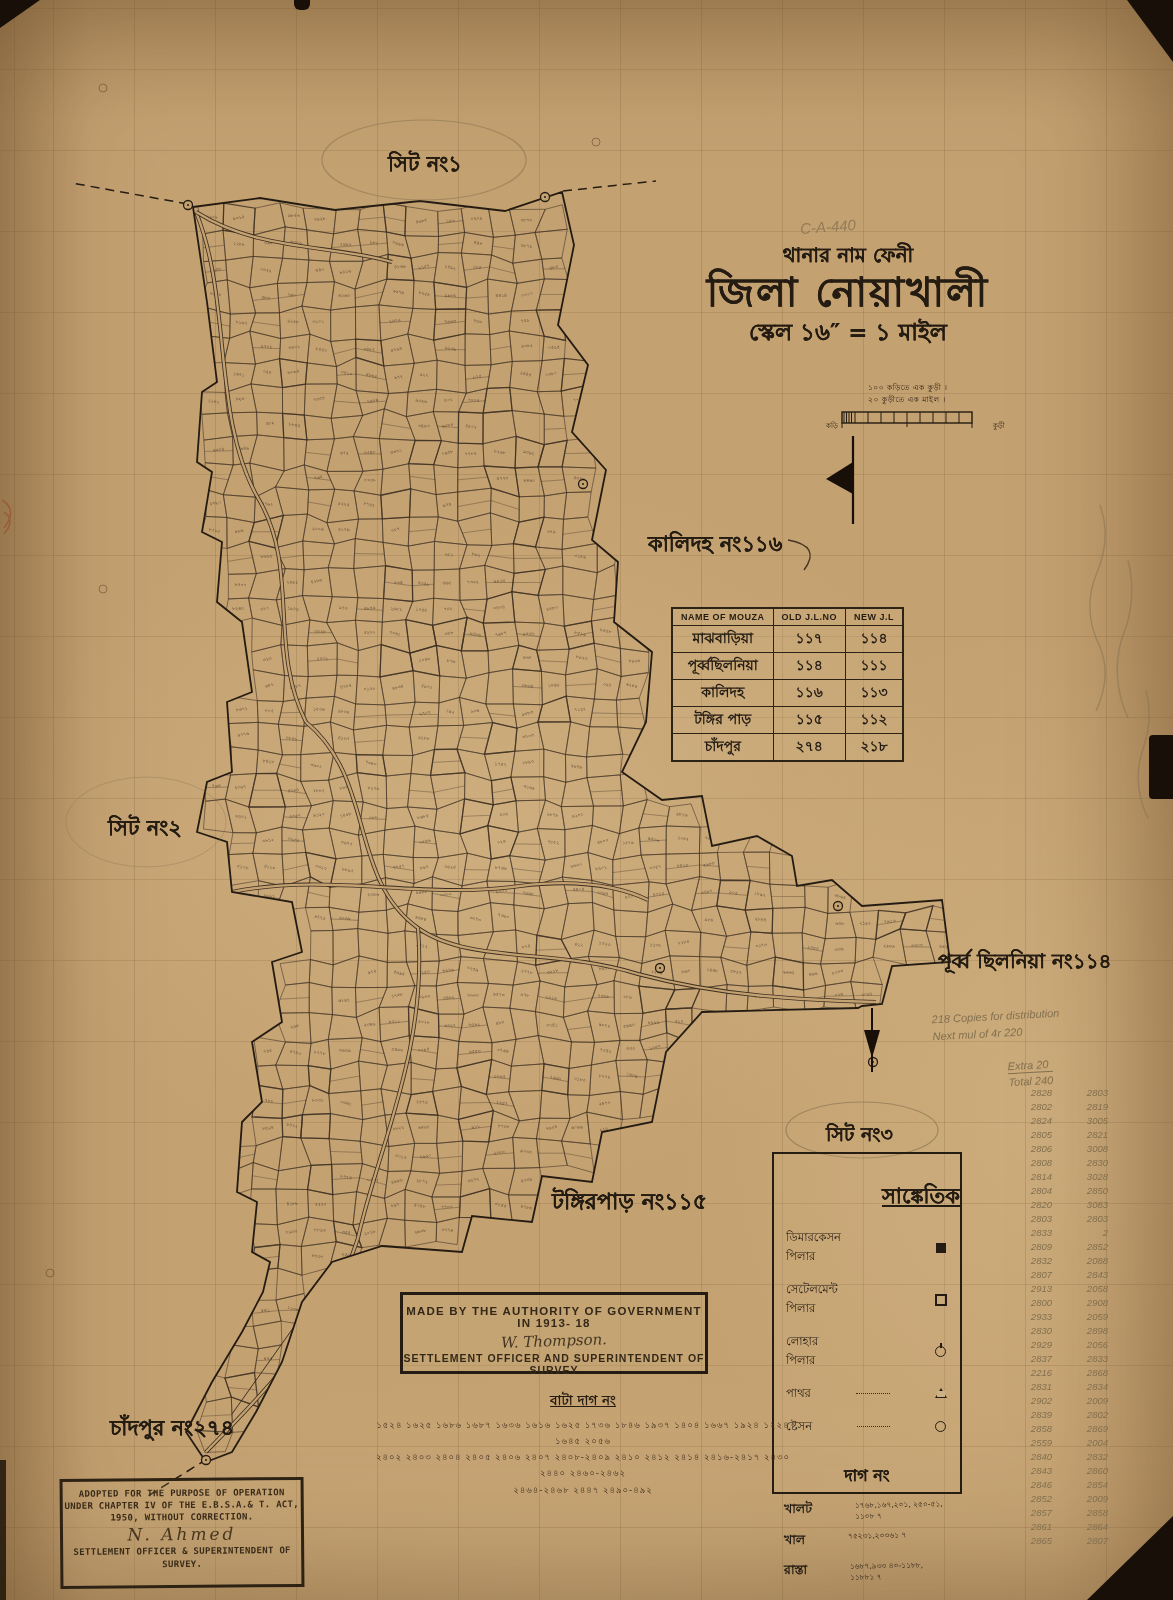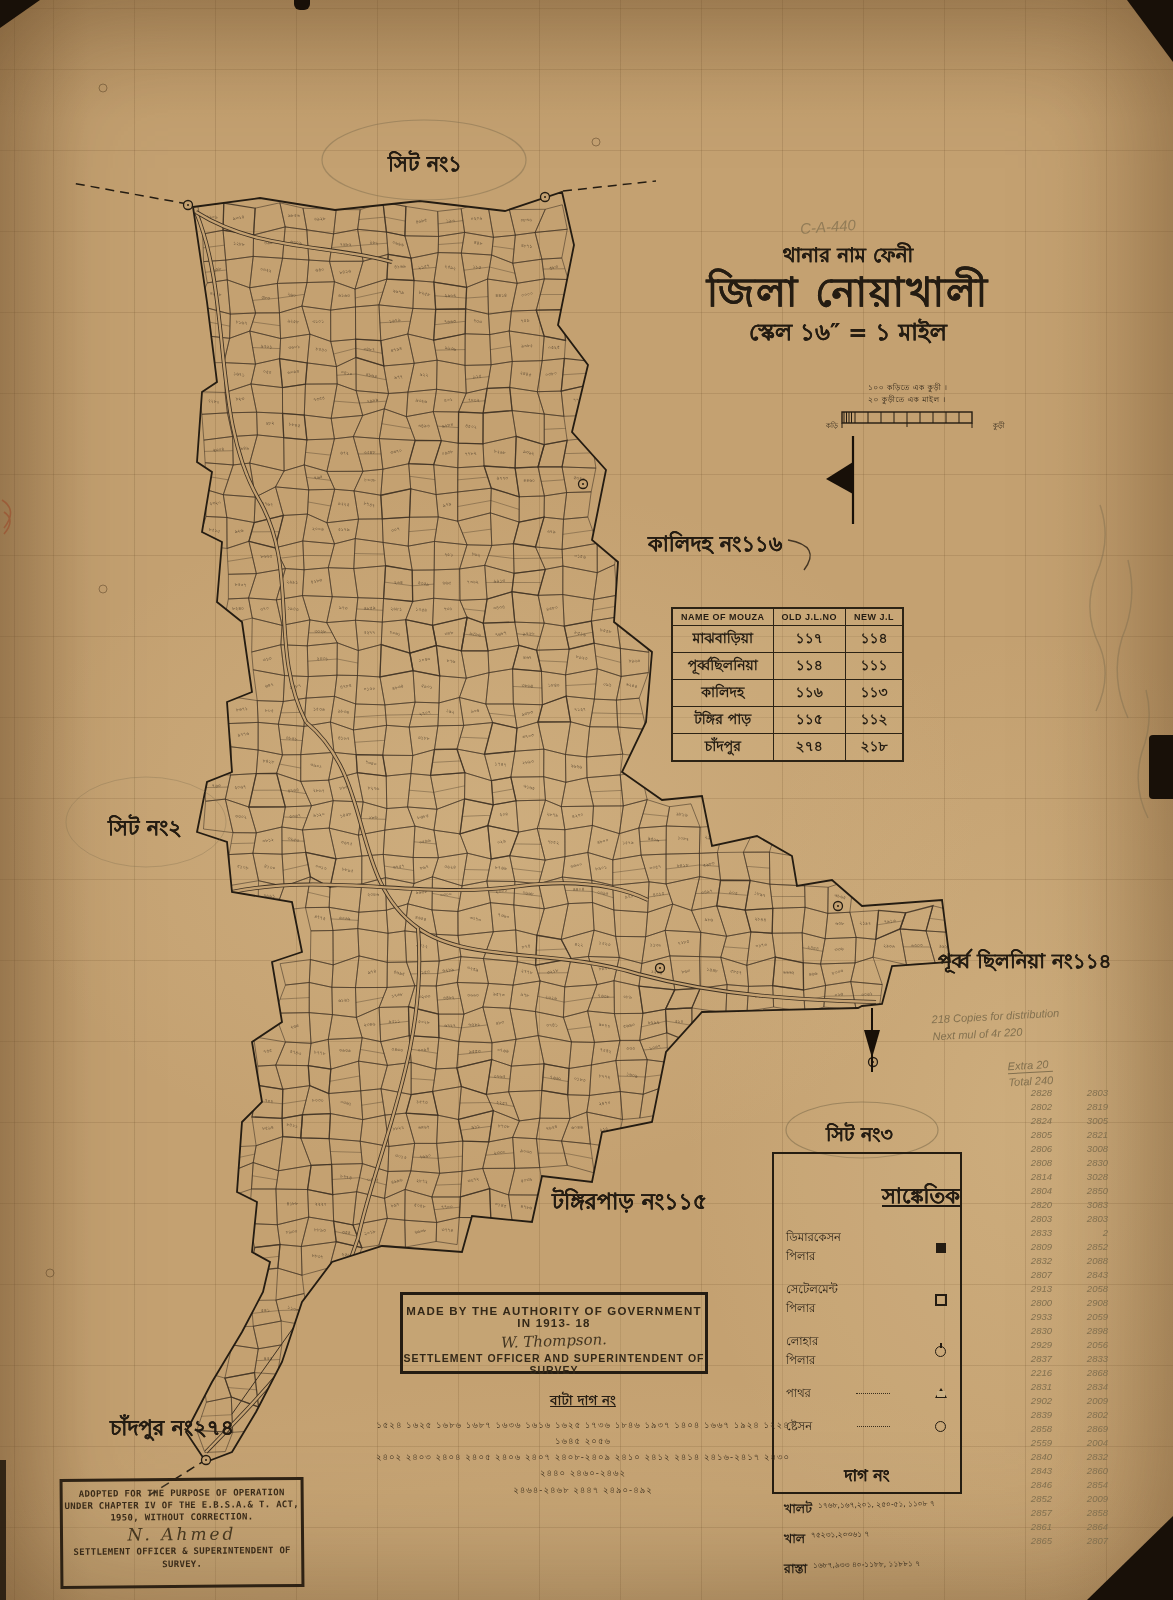--- a/index.html
+++ b/index.html
@@ -52,21 +52,21 @@
   .leg-item .dots{flex:1;border-bottom:1.5px dotted #3a2e1d;margin:0 5px 3px 5px;}
   .leg-sym{width:13px;height:13px;flex:0 0 auto;position:relative;}
   .sym-fsq{background:#241c12;width:10px;height:10px;margin:1px;}
   .sym-osq{border:2px solid #241c12;width:8px;height:8px;margin:0;}
   .sym-ipil{border:1.8px solid #241c12;border-radius:50%;width:9px;height:9px;}
   .sym-ipil:after{content:"";position:absolute;left:5px;top:-3px;width:1.8px;height:5px;background:#241c12;}
   .sym-tri{width:0;height:0;border-left:6px solid transparent;border-right:6px solid transparent;border-bottom:10px solid #241c12;position:relative;}
   .sym-tri:after{content:"";position:absolute;left:-4px;top:2.6px;width:8px;height:6px;background:#cbb185;}
   .sym-circ{border:1.8px solid #241c12;border-radius:50%;width:9px;height:9px;}
   #legend .dag-title{text-align:center;font-size:16px;margin-top:26px;}
-  .dag-row{display:flex;margin:10px 10px 0 10px;font-size:11px;align-items:flex-start;}
+  .dag-row{display:flex;margin:10px 10px 0 10px;font-size:11px;align-items:flex-start;gap:37px;}
   .dag-row .lbl{font-size:12.5px;font-weight:bold;white-space:nowrap;}
   .dag-row .val{font-size:7.5px;margin-left:6px;line-height:1.4;transform:rotate(-1deg);}
   
   #madebox{left:400px;top:1292px;width:302px;height:76px;border:3px solid #241c12;text-align:center;background:rgba(205,178,130,.2);}
   #madebox .t{font-size:11.5px;letter-spacing:1.2px;margin-top:10px;font-weight:bold;color:#332818;}
   #madebox .sig{font-family:"DejaVu Serif","Liberation Serif",serif;font-style:italic;font-size:15px;margin-top:3px;color:#443622;transform:rotate(-2deg);}
   #madebox .t2{font-size:10.5px;letter-spacing:1px;margin-top:2px;font-weight:bold;color:#332818;text-align:center;}
   
   #batadag{left:368px;top:1390px;width:430px;text-align:center;}
   #batadag .bt{font-size:13.5px;font-weight:bold;text-decoration:underline;}

